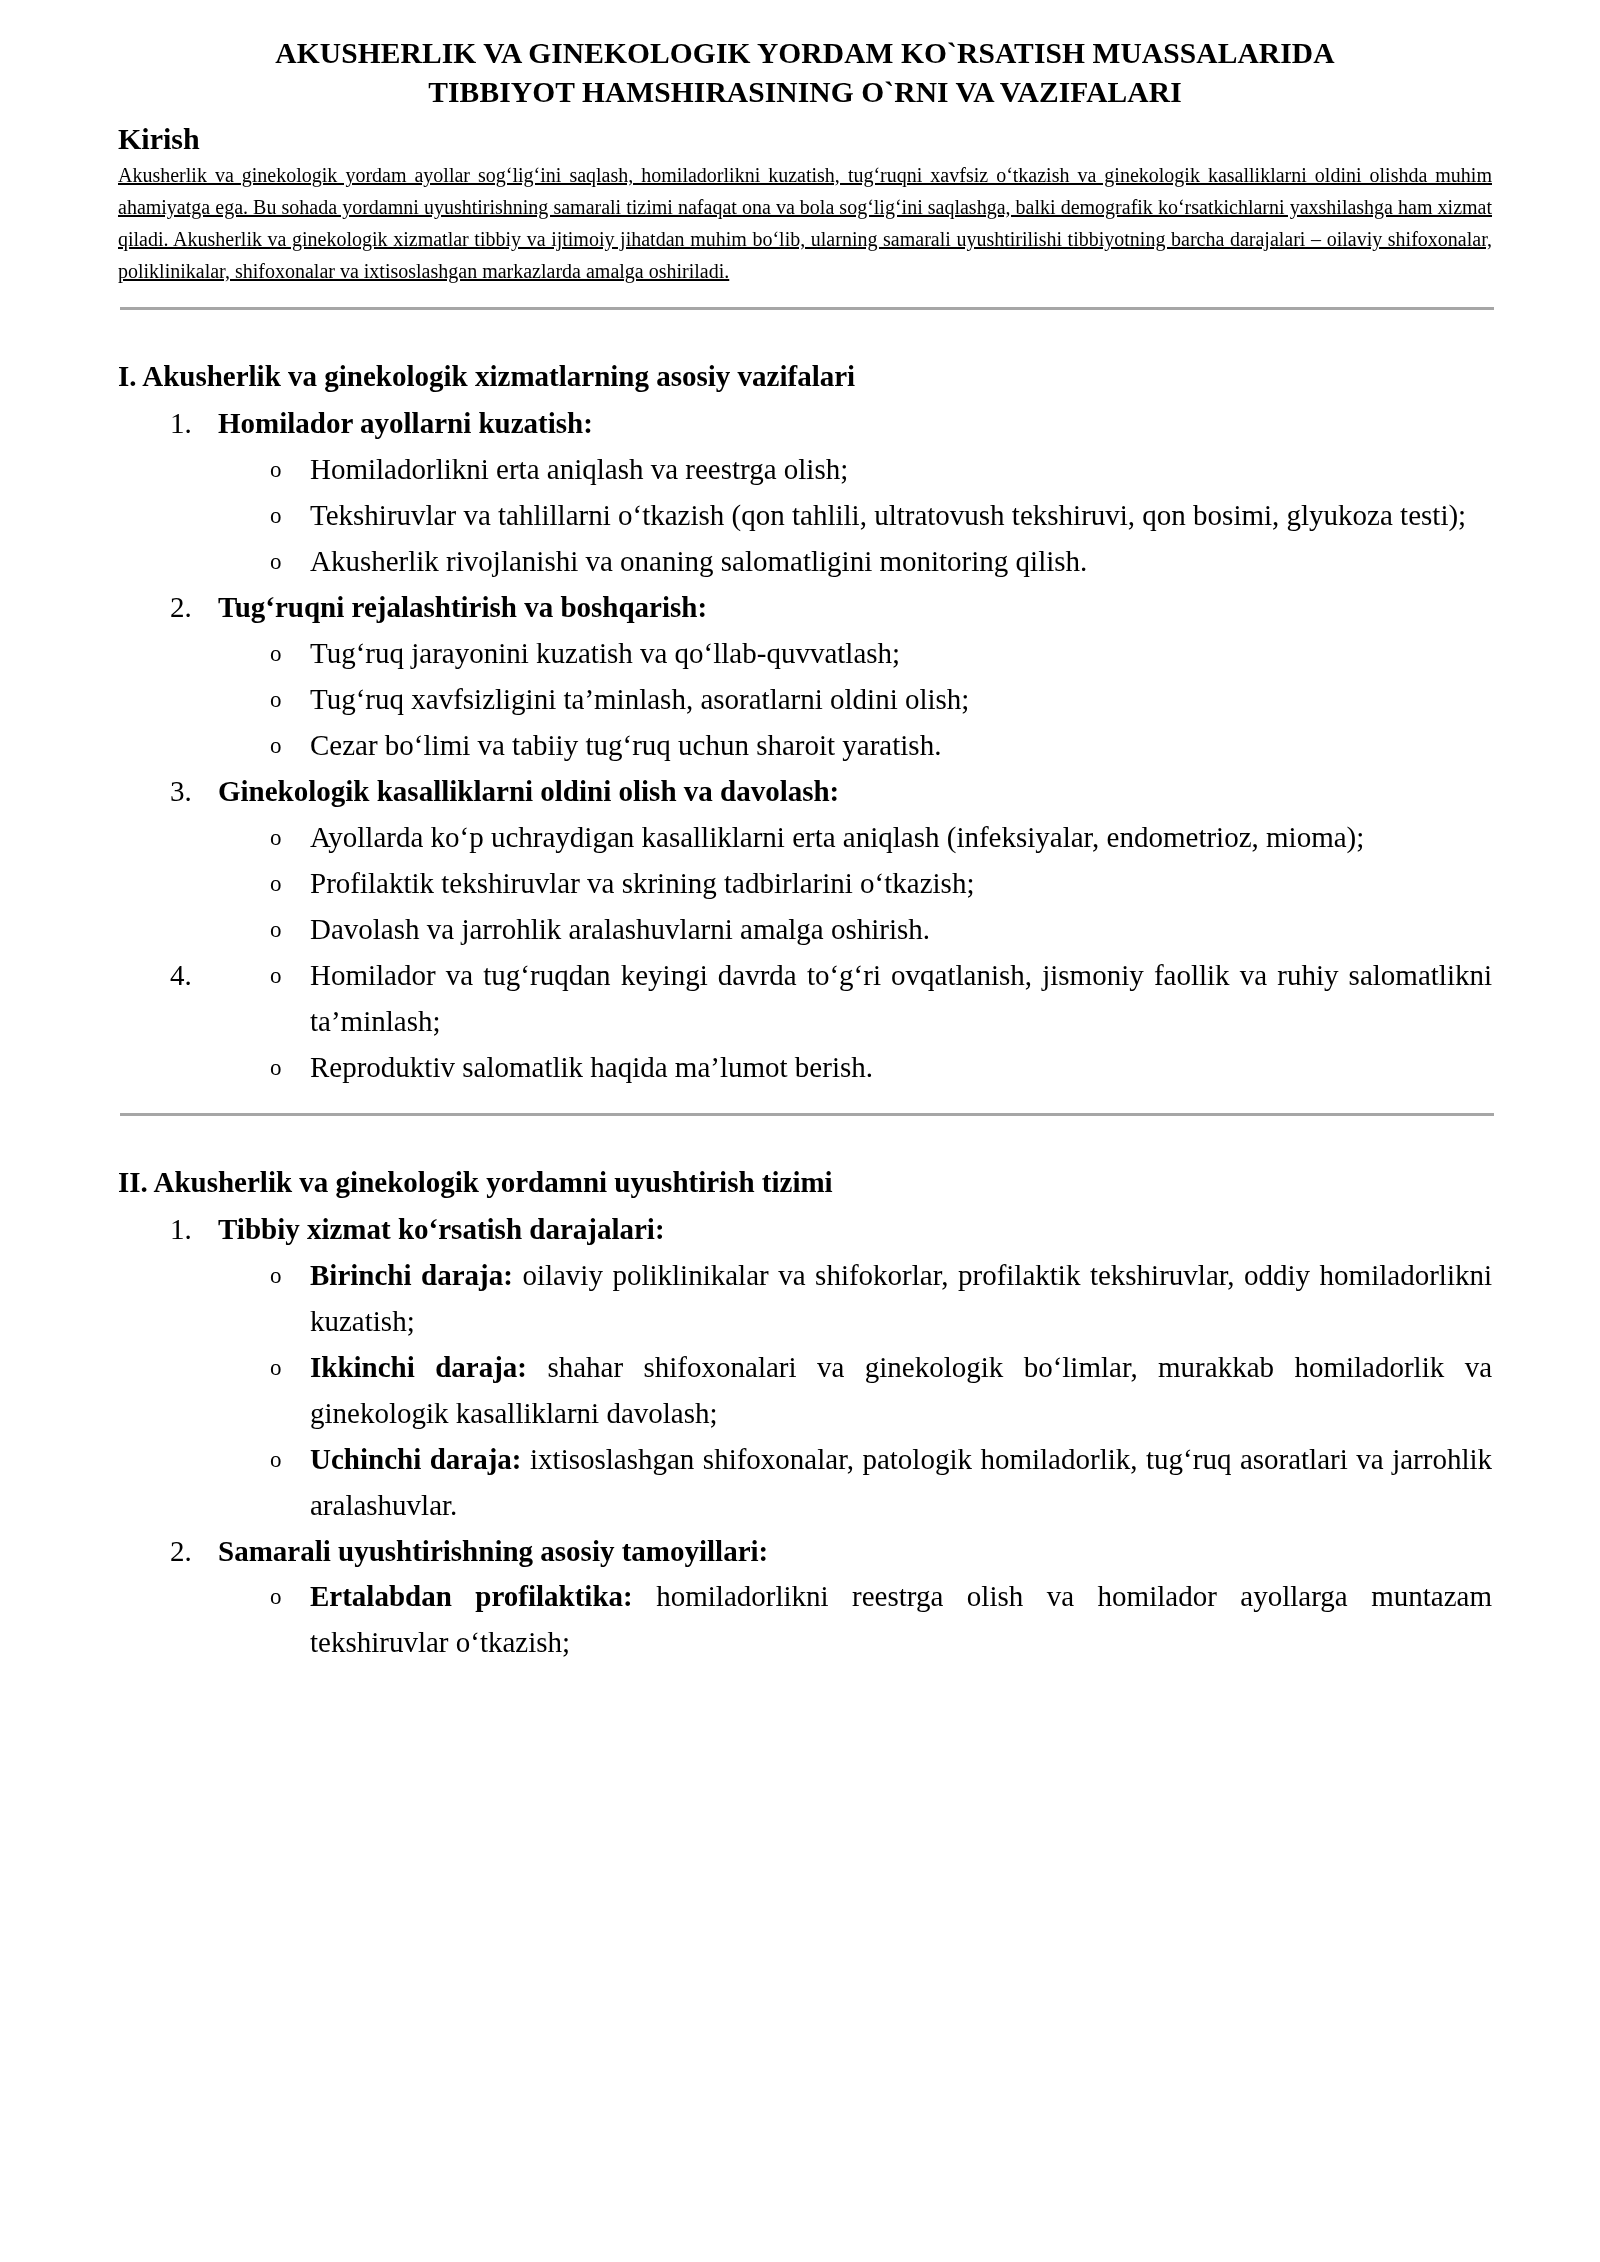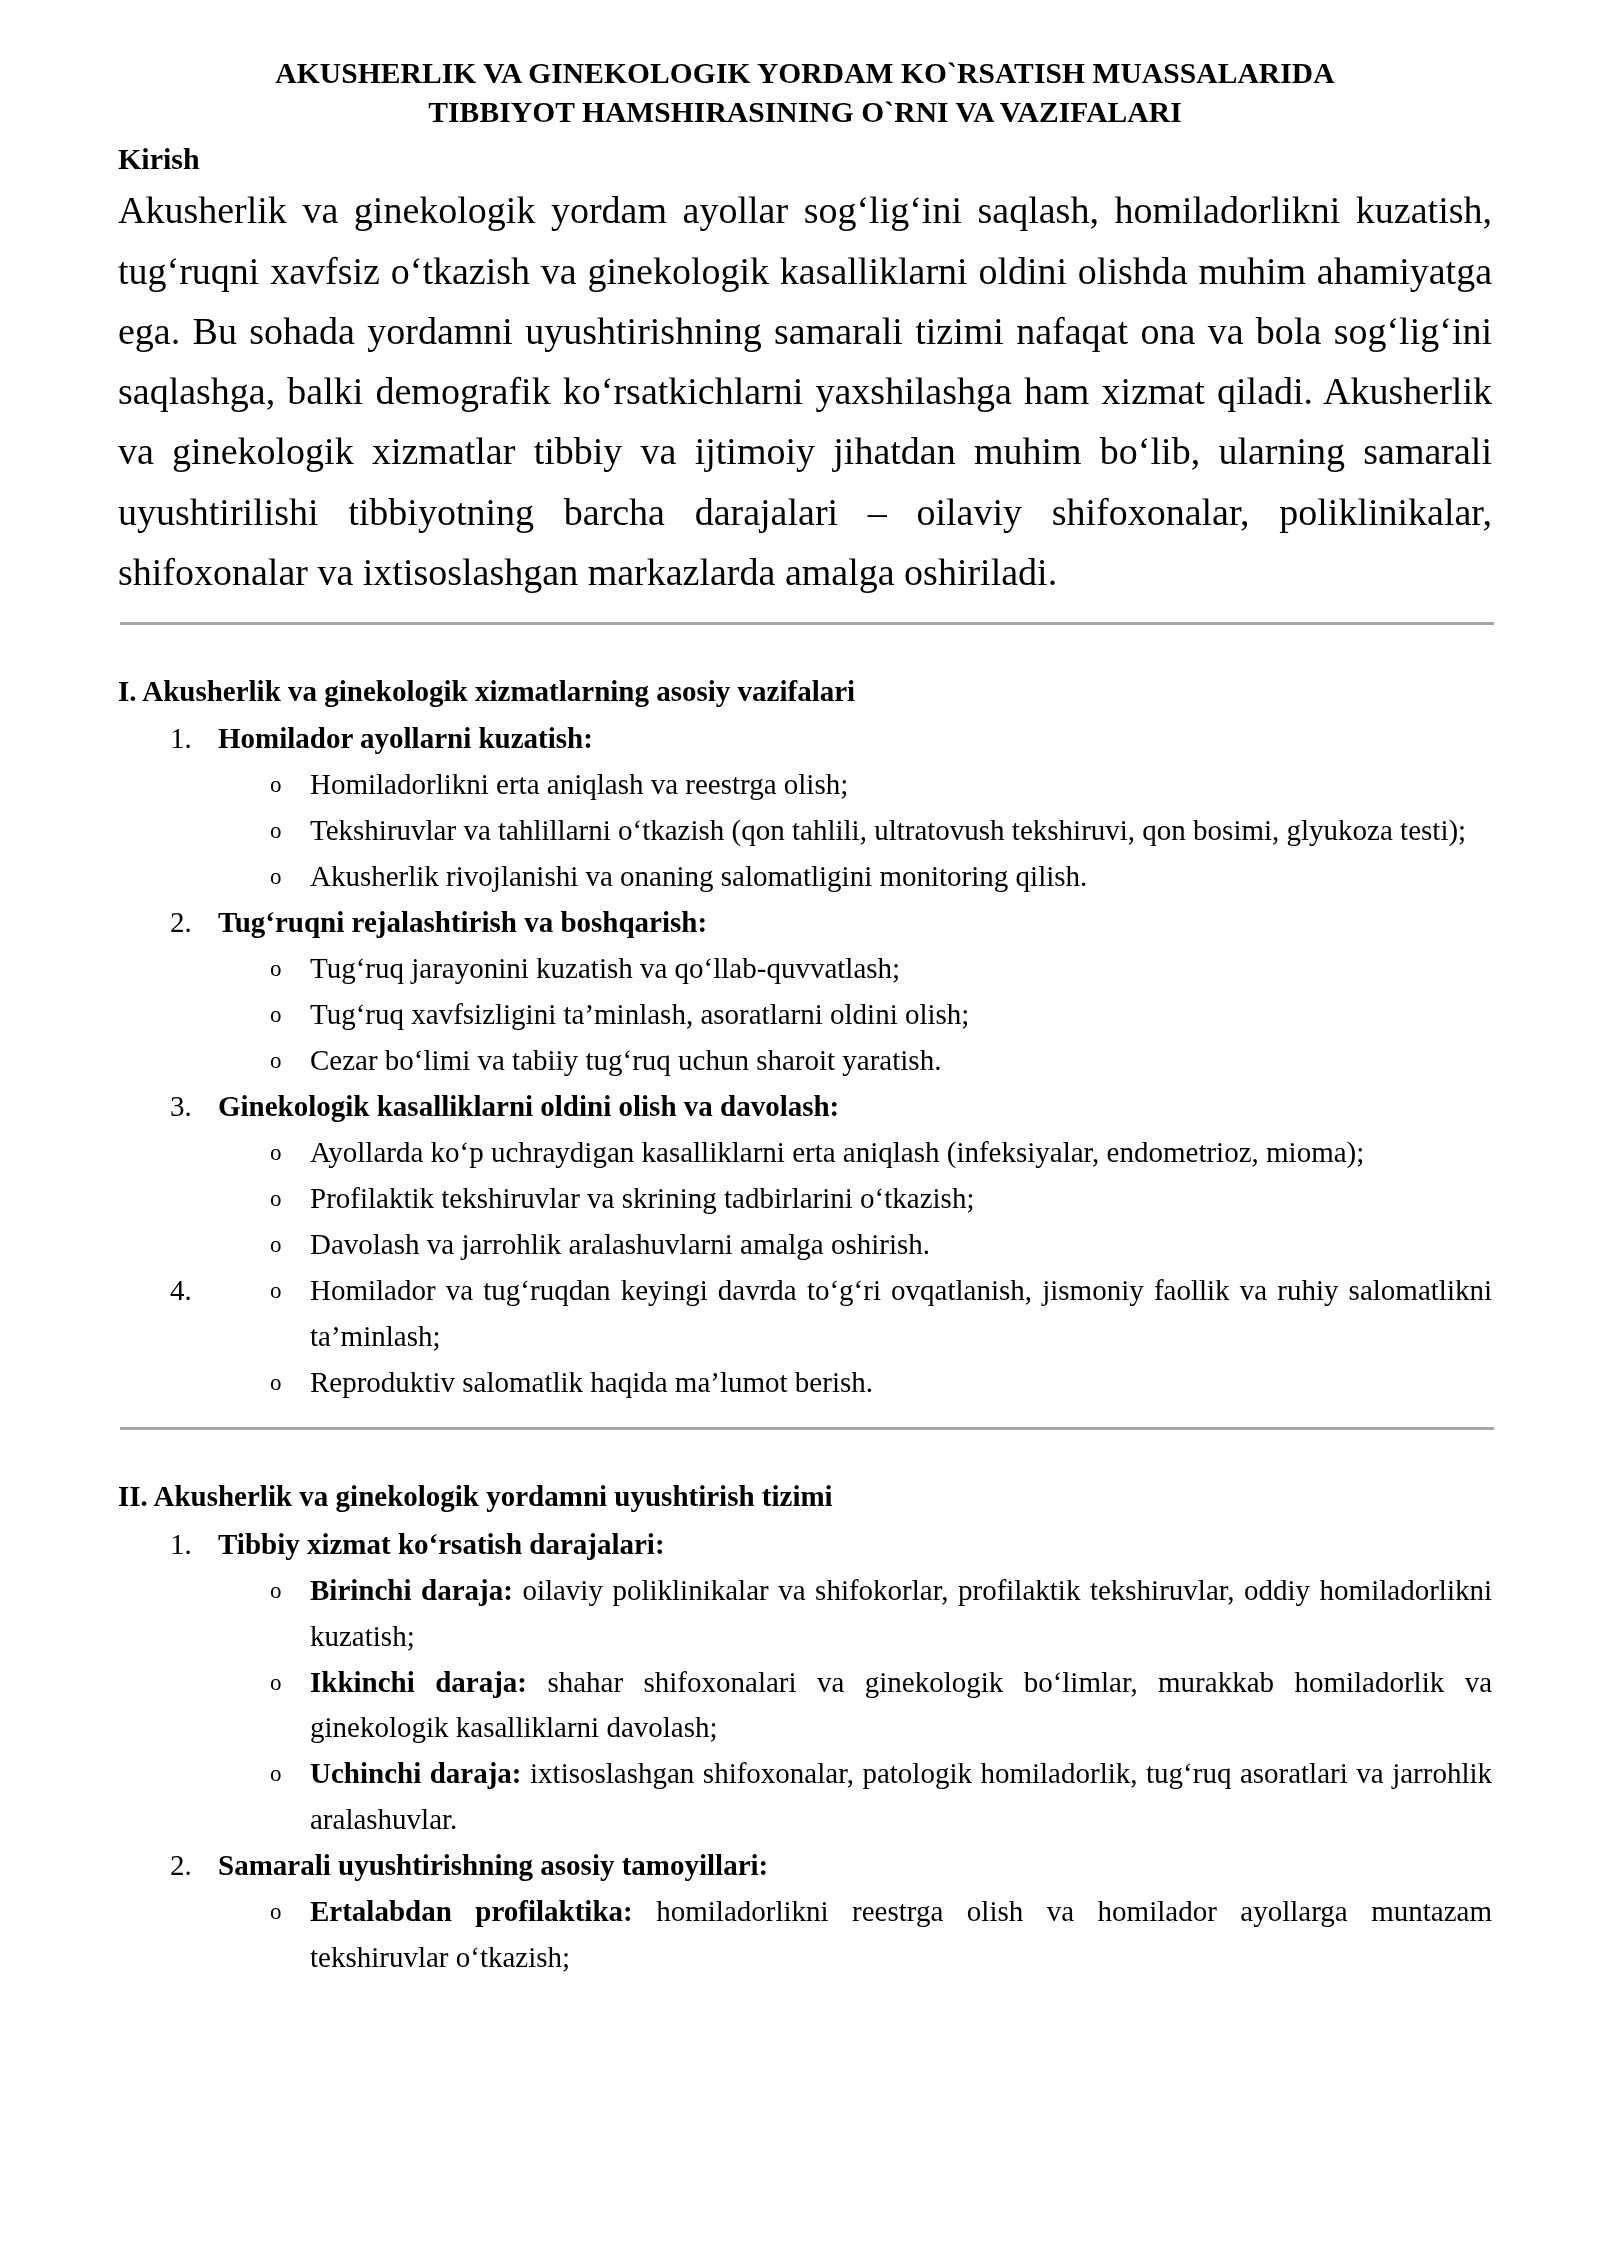--- a/index.html
+++ b/index.html
@@ -10,21 +10,21 @@
   }
   body {
     width: 1600px;
     min-height: 2262px;
     font-family: "Liberation Serif", "DejaVu Serif", serif;
     color: #000000;
   }
   .page {
     width: 1600px;
     min-height: 2262px;
-    padding: 54px 108px 40px 118px;
+    padding: 34px 108px 40px 118px;
     background: #ffffff;
   }
 
   
   .doc-title {
     text-align: center;
     font-weight: bold;
     font-size: 29.5px;
     line-height: 1.32;
     margin: 0 0 6px 0;
@@ -42,26 +42,27 @@
   }
   .section-heading {
     font-weight: bold;
     font-size: 29px;
     line-height: 1.42;
     margin: 0 0 4px 0;
   }
 
   
   .body-para {
-    font-size: 38px;
+    font-size: 20px;
     line-height: 1.585;
     text-align: justify;
     text-justify: inter-word;
     margin: 0;
     hyphens: none;
+    text-decoration: underline;
   }
 
   
   .rule {
     height: 0;
     border: none;
     border-top: 3px solid #a6a6a6;
     margin: 20px 0 0 0;
     width: 1374px;
     margin-left: 2px;

